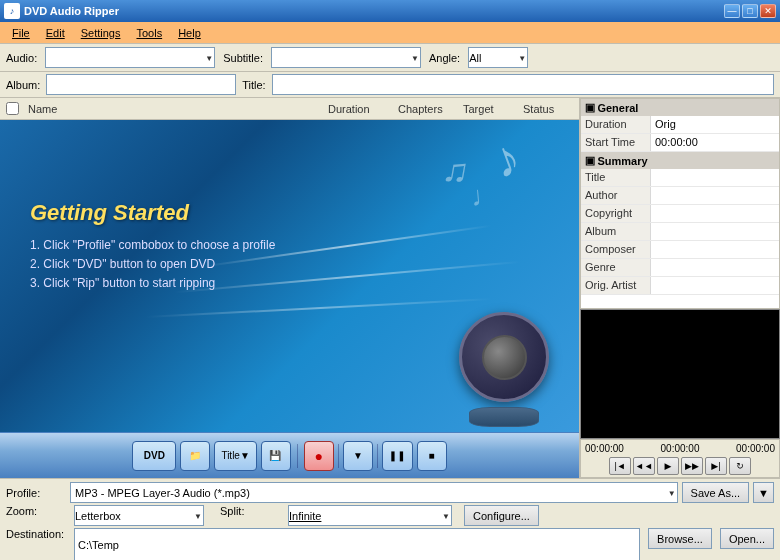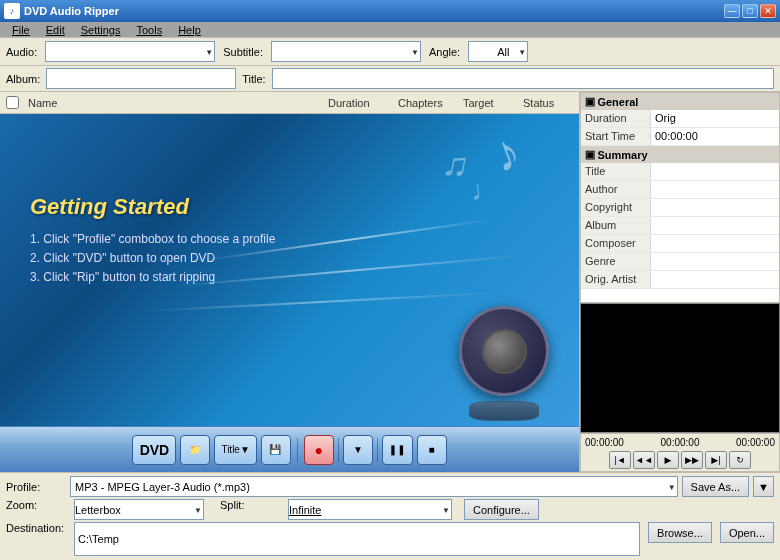--- a/index.html
+++ b/index.html
@@ -8,21 +8,21 @@
     
     .title-bar { background: linear-gradient(to bottom, #4a90d9 0%, #2060b0 100%); height: 22px; display: flex; align-items: center; justify-content: space-between; padding: 0 4px; }
     .title-bar-left { display: flex; align-items: center; gap: 4px; }
     .title-bar-icon { width: 16px; height: 16px; background: #fff; border-radius: 2px; display: flex; align-items: center; justify-content: center; font-size: 9px; color: #2060b0; font-weight: bold; }
     .title-bar-text { color: white; font-size: 11px; font-weight: bold; }
     .title-bar-btns { display: flex; gap: 2px; }
     .title-btn { width: 16px; height: 14px; border-radius: 2px; border: 1px solid rgba(255,255,255,0.5); background: linear-gradient(to bottom, #6ab0f0, #3a80d0); cursor: pointer; display: flex; align-items: center; justify-content: center; font-size: 9px; color: white; }
     .title-btn.close { background: linear-gradient(to bottom, #f08060, #c04020); }
 
     
-    .menu-bar { background: #a3a3a3; height: 16px; display: flex; align-items: center; padding: 0 4px; border-bottom: 1px solid #c0bdb0; }
+    .menu-bar { background: #fdba74; height: 22px; display: flex; align-items: center; padding: 0 4px; border-bottom: 1px solid #c0bdb0; }
     .menu-item { padding: 2px 8px; cursor: pointer; font-size: 11px; }
     .menu-item span { text-decoration: underline; }
 
     
     .toolbar { background: #ece9d8; padding: 3px 6px; display: flex; align-items: center; gap: 8px; border-bottom: 1px solid #c0bdb0; }
     .toolbar-label { font-size: 11px; }
     .toolbar-select { height: 21px; font-size: 11px; border: 1px solid #7f9db9; background: white; min-width: 60px; }
     .toolbar-input { height: 21px; font-size: 11px; border: 1px solid #7f9db9; background: white; }
 
     
@@ -48,21 +48,21 @@
     .preview-area { flex: 1; background: linear-gradient(135deg, #1a6aaa 0%, #0d4a80 30%, #1a8acc 60%, #3a9add 100%); position: relative; overflow: hidden; display: flex; align-items: flex-start; justify-content: flex-start; }
 
     .getting-started-text { position: absolute; left: 30px; top: 80px; color: #fff; }
     .getting-started-title { font-size: 22px; font-weight: bold; font-style: italic; color: #ffe060; text-shadow: 1px 1px 3px rgba(0,0,0,0.5); margin-bottom: 12px; }
     .getting-started-step { font-size: 12px; color: #ddf; margin: 5px 0; }
 
     
     .controls-bar { background: linear-gradient(to bottom, #b8d4f0 0%, #7aaad8 40%, #4a80c0 100%); height: 46px; display: flex; align-items: center; justify-content: center; gap: 4px; padding: 4px; border-top: 1px solid #4a80c0; }
 
     .ctrl-btn { height: 30px; min-width: 30px; border-radius: 4px; border: 1px solid #3060a0; background: linear-gradient(to bottom, #d0e8f8, #a0c8f0); cursor: pointer; display: flex; align-items: center; justify-content: center; font-size: 10px; gap: 2px; padding: 0 6px; }
-    .ctrl-btn-dvd { min-width: 44px; font-size: 14px; font-weight: bold; }
+    .ctrl-btn-dvd { min-width: 44px; font-size: 10px; font-weight: bold; }
     .ctrl-btn-red { background: linear-gradient(to bottom, #f8d0d0, #f09090); border-color: #a03030; }
     .ctrl-btn-sep { width: 1px; height: 24px; background: rgba(0,0,80,0.3); margin: 0 2px; }
 
     
     .right-panel { width: 200px; display: flex; flex-direction: column; }
     .props-panel { flex: 1; background: white; border: 1px solid #c0bdb0; overflow-y: auto; }
     .props-section-header { background: #d4d0c8; padding: 2px 4px; font-size: 11px; font-weight: bold; display: flex; align-items: center; gap: 2px; cursor: pointer; }
     .props-row { display: flex; border-bottom: 1px solid #e8e8e8; min-height: 18px; }
     .props-key { width: 70px; padding: 2px 4px; font-size: 11px; color: #333; background: #f0eee8; border-right: 1px solid #d8d8d8; flex-shrink: 0; }
     .props-val { flex: 1; padding: 2px 4px; font-size: 11px; background: white; }
@@ -131,21 +131,21 @@
   </div>
   <span class="toolbar-label">Subtitle:</span>
   <div class="select-wrapper">
     <select class="toolbar-select" style="width:150px;">
       <option></option>
     </select>
     <span class="select-arrow">▼</span>
   </div>
   <span class="toolbar-label">Angle:</span>
   <div class="select-wrapper">
-    <select class="toolbar-select" style="width:55px;padding-left:28px;">
+    <select class="toolbar-select" style="width:55px;">
       <option>All</option>
     </select>
     <span class="select-arrow">▼</span>
   </div>
 </div>
 
 <div class="toolbar2">
   <span class="toolbar-label">Album:</span>
   <input type="text" class="toolbar-input" style="width: 190px;">
   <span class="toolbar-label">Title:</span>

